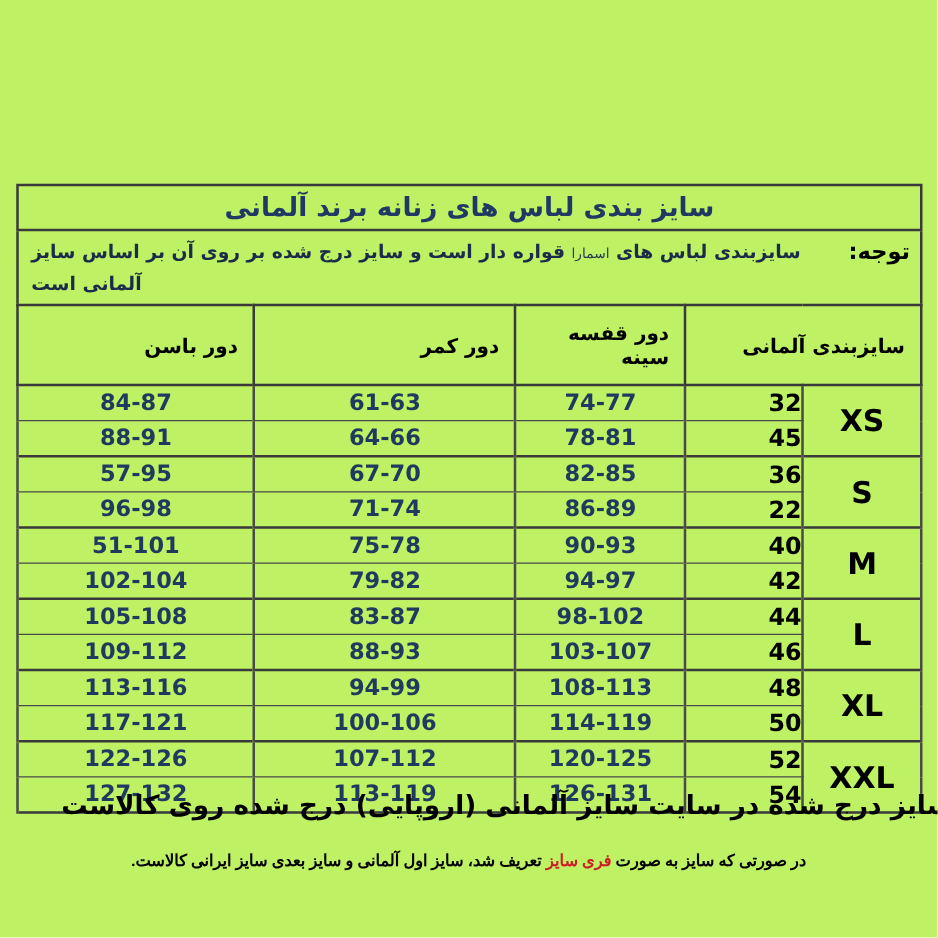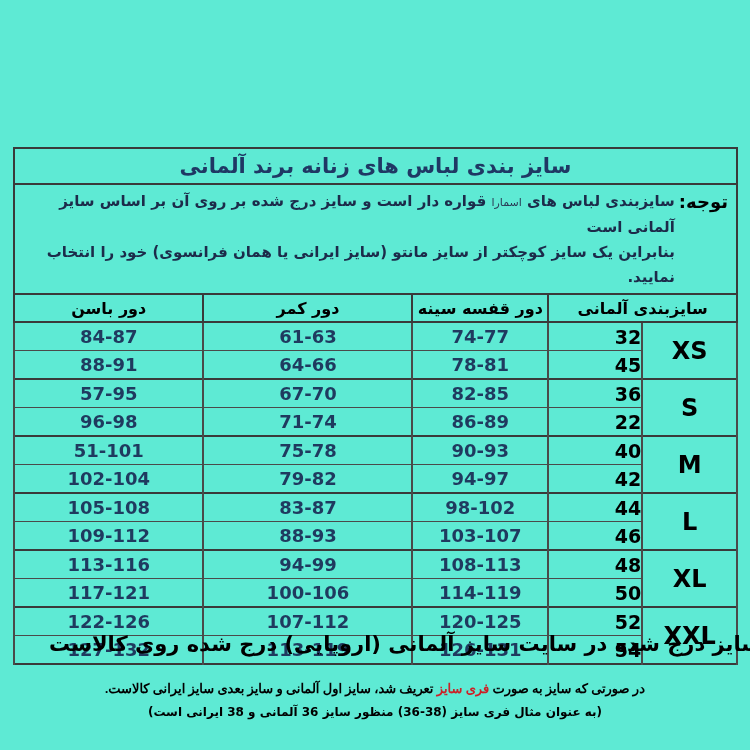--- a/index.html
+++ b/index.html
@@ -10,21 +10,21 @@
   body {
     width: 750px;
     height: 750px;
     font-family: "DejaVu Sans", sans-serif;
     position: relative;
     overflow: hidden;
   }
   .sheet {
     position: absolute;
     inset: 0;
-    background: #5eead4;
+    background: #bef264;
   }
 
   
   .size-box {
     position: absolute;
     left: 13px;
     top: 147px;
     width: 725px;
     box-sizing: border-box;
     direction: rtl;
@@ -52,21 +52,21 @@
   }
   .note-label {
     font-size: 18px;
     color: #000000;
     line-height: 26px;
     padding-left: 4px;
     white-space: nowrap;
   }
   .note-body {
     flex: 1;
-    text-align: right;
+    text-align: left;
     font-size: 15px;
     line-height: 25px;
     color: #1c2b4a;
   }
   .note-line { display: block; }
   .brand-name {
     font-size: 11px;
     font-weight: normal;
     color: #2a3a55;
   }
@@ -84,22 +84,22 @@
   col.c-chest  { width: 18.8%; }
   col.c-waist  { width: 28.9%; }
   col.c-hips   { width: 26.2%; }
 
   .size-table th {
     border: 2px solid #3a3a3a;
     height: 26px;
     font-size: 16px;
     font-weight: bold;
     color: #000000;
-    text-align: center;
-    padding: 0;
+    text-align: right;
+    padding: 12px;
   }
   .size-table td {
     border: 1px solid #4a4a4a;
     border-left-width: 2px;
     border-right-width: 2px;
     height: 27px;
     text-align: center;
     vertical-align: middle;
     padding: 0;
   }
@@ -166,21 +166,20 @@
 <div class="sheet">
 
   <div class="size-box">
 
     <div class="chart-title">سایز بندی لباس های زنانه برند آلمانی</div>
 
     <div class="note">
       <span class="note-label">توجه:</span>
       <div class="note-body">
         <span class="note-line"><span>سایزبندی لباس های </span><span class="brand-name">اسمارا</span><span> قواره دار است و سایز درج شده بر روی آن بر اساس سایز آلمانی است</span></span>
-        <span class="note-line">بنابراین یک سایز کوچکتر از سایز مانتو (سایز ایرانی یا همان فرانسوی) خود را انتخاب نمایید.</span>
       </div>
     </div>
 
     <table class="size-table">
       <colgroup>
         <col class="c-letter">
           <col class="c-size">
           <col class="c-chest">
           <col class="c-waist">
           <col class="c-hips">
@@ -279,15 +278,14 @@
           <td class="val">127-132</td>
         </tr>
       </tbody>
     </table>
   </div>
 
   <div class="footer1">سایز درج شده در سایت سایز آلمانی (اروپایی) درج شده روی کالاست</div>
 
   <div class="footer2"><span>در صورتی که سایز به صورت </span><span class="red">فری سایز</span><span> تعریف شد، سایز اول آلمانی و سایز بعدی سایز ایرانی کالاست.</span></div>
 
-  <div class="footer3">(به عنوان مثال فری سایز (38-36) منظور سایز 36 آلمانی و 38 ایرانی است)</div>
 
 </div>
 
 </body></html>

